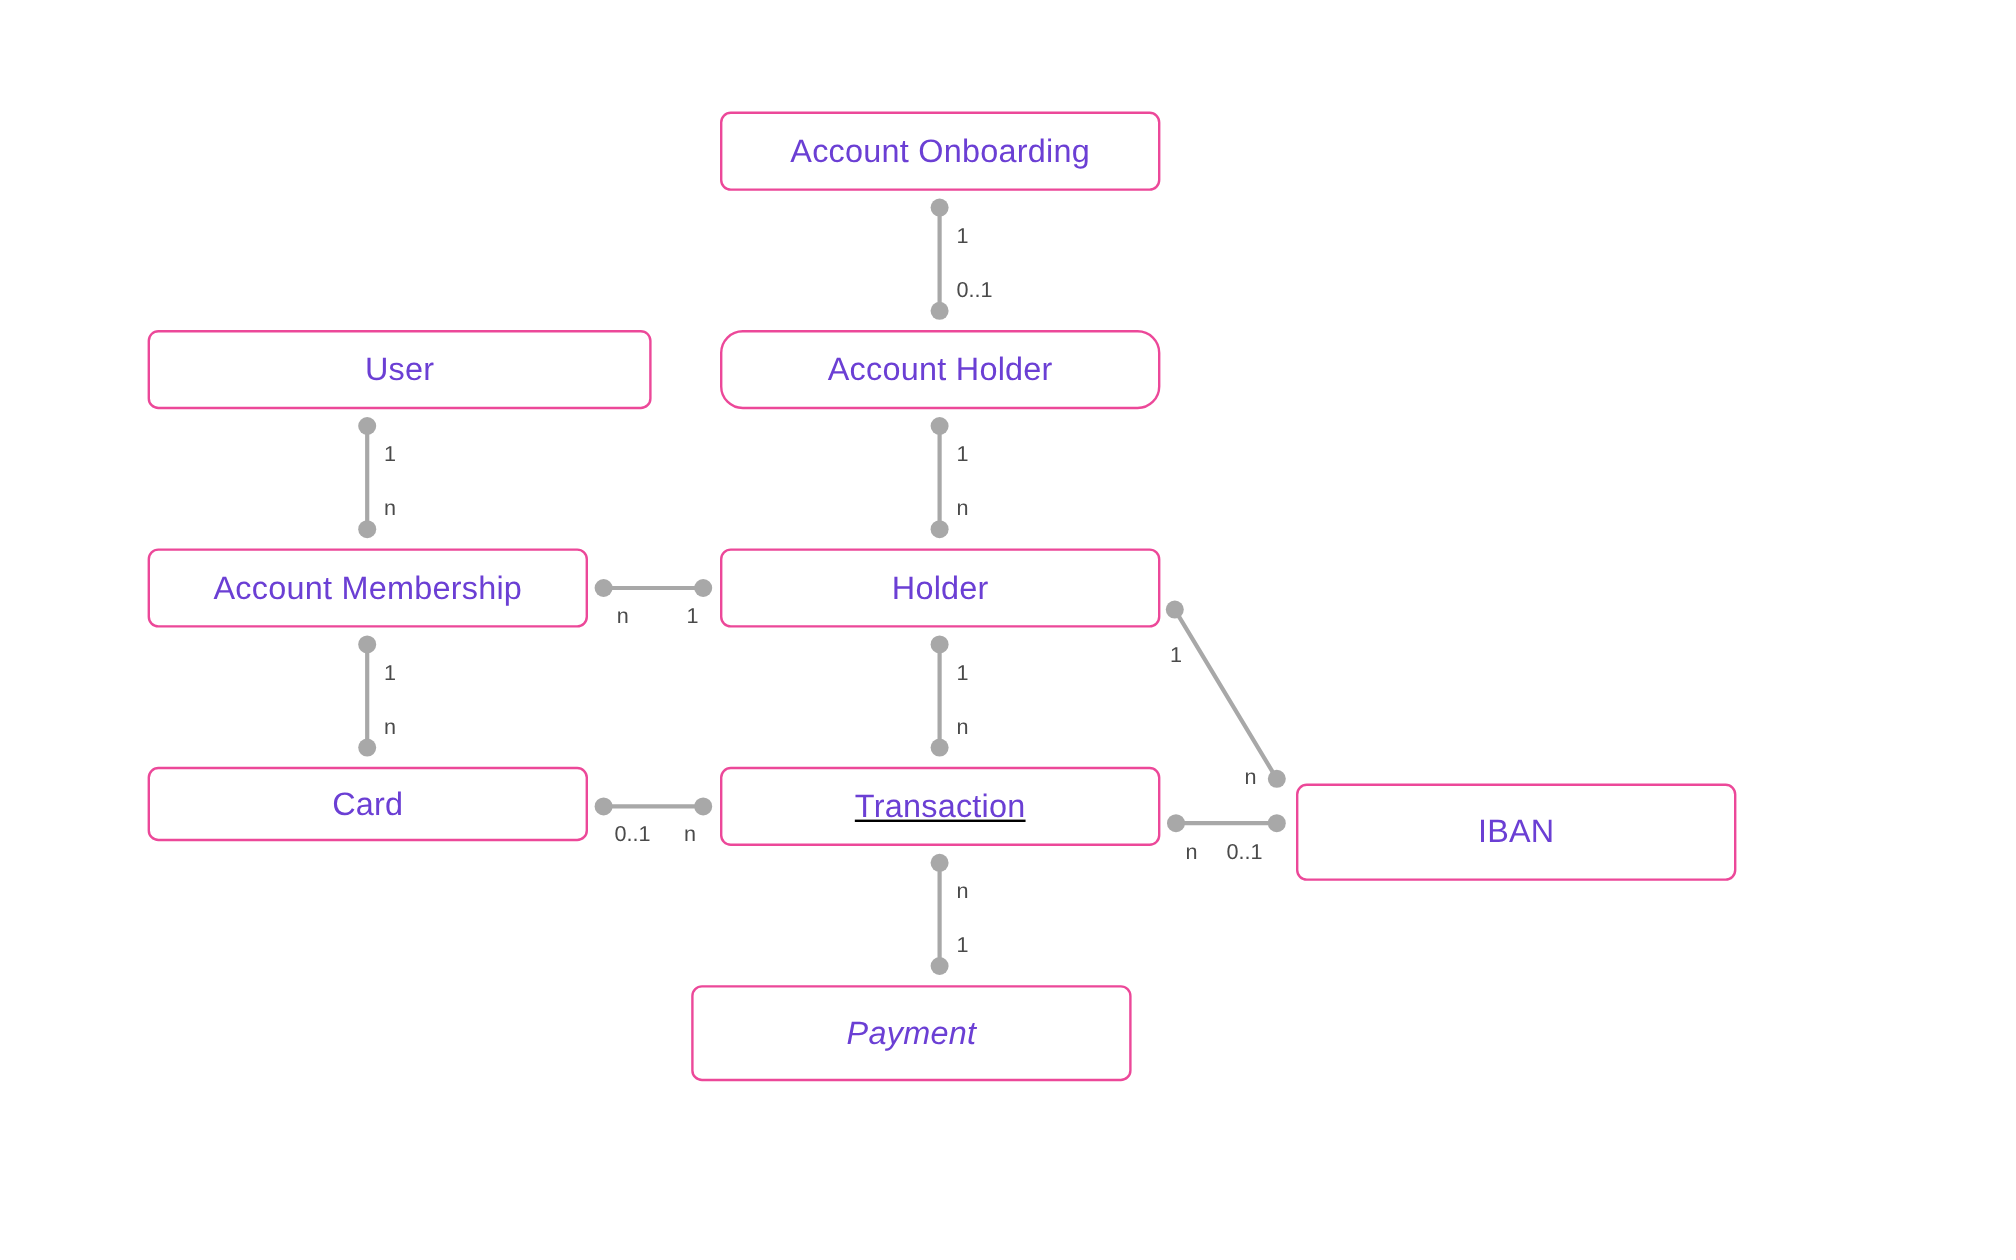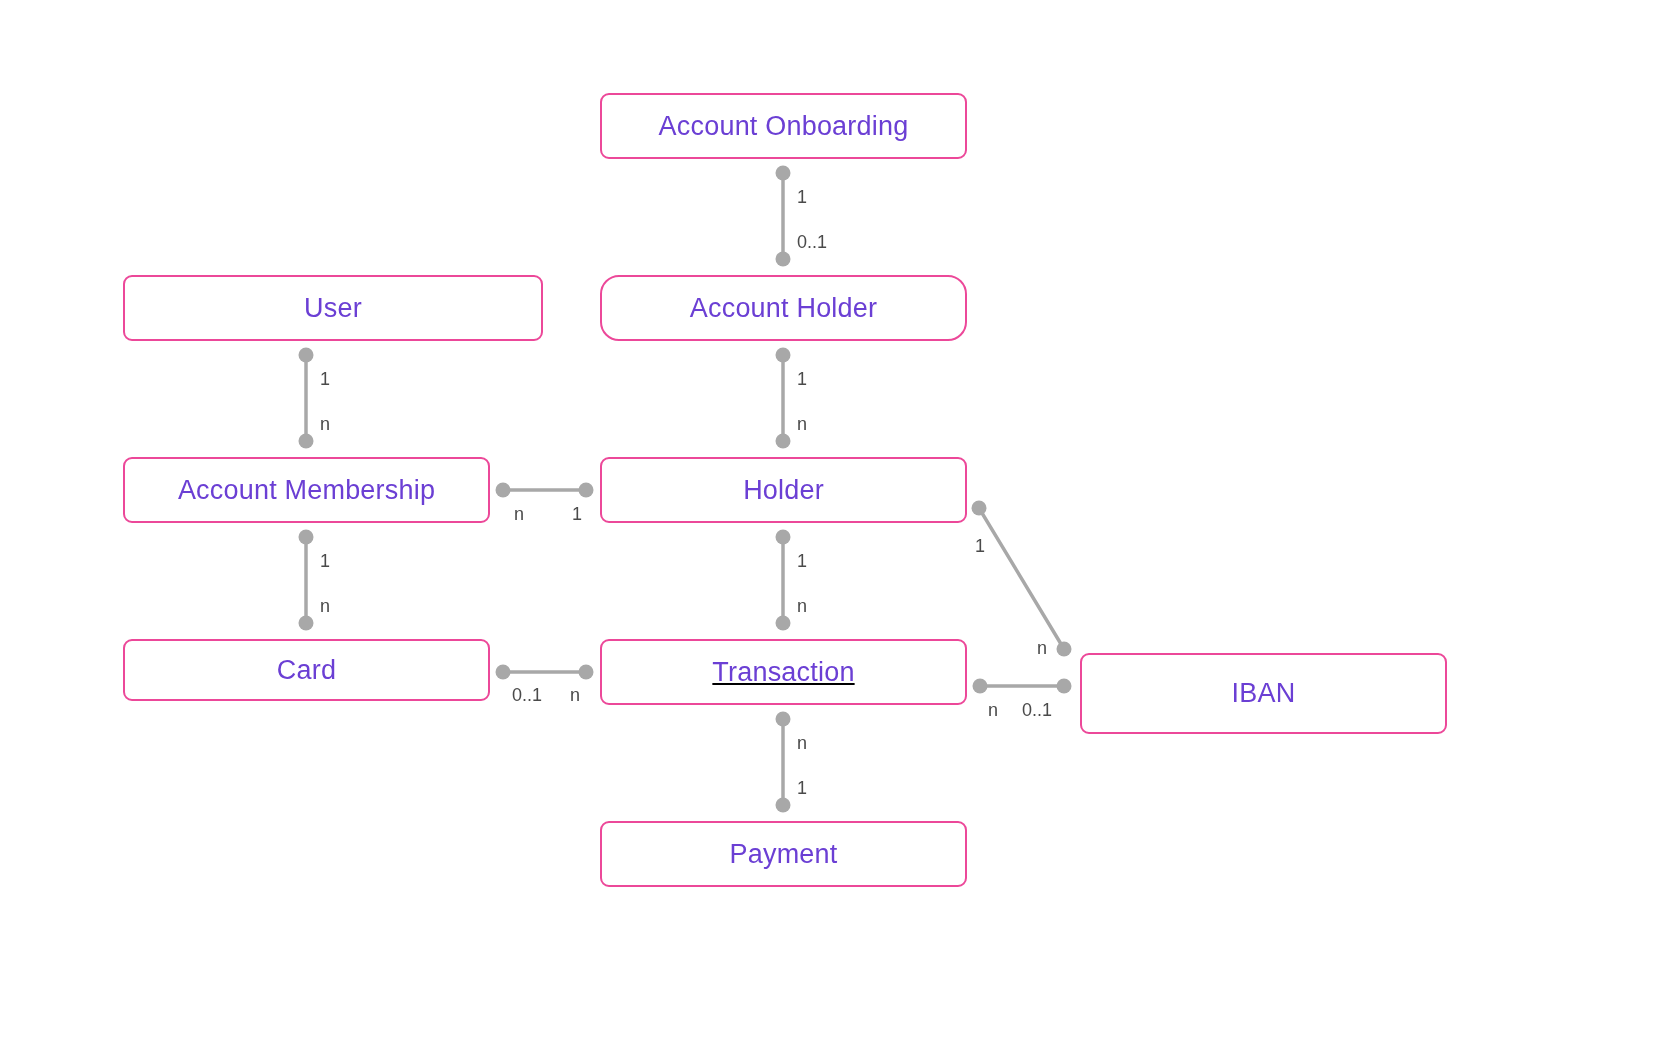--- a/index.html
+++ b/index.html
@@ -131,21 +131,21 @@
       </div>
       <div class="entity-box" style="left: 123px; top: 639px; width: 367px; height: 62px;">
         <span class="entity-label">Card</span>
       </div>
       <div class="entity-box" style="left: 600px; top: 639px; width: 367px; height: 66px; text-decoration: underline;">
         <span class="entity-label">Transaction</span>
       </div>
       <div class="entity-box" style="left: 1080px; top: 653px; width: 367px; height: 81px;">
         <span class="entity-label">IBAN</span>
       </div>
-      <div class="entity-box" style="left: 600px; top: 821px; width: 367px; height: 66px;">
+      <div class="entity-box" style="left: 576px; top: 821px; width: 367px; height: 80px; font-style: italic;">
         <span class="entity-label">Payment</span>
       </div>
     </div>
   <div id="label-layer">
       <span class="card-label" style="left: 797px; top: 197px;">1</span>
       <span class="card-label" style="left: 797px; top: 242px;">0..1</span>
       <span class="card-label" style="left: 320px; top: 379px;">1</span>
       <span class="card-label" style="left: 320px; top: 424px;">n</span>
       <span class="card-label" style="left: 797px; top: 379px;">1</span>
       <span class="card-label" style="left: 797px; top: 424px;">n</span>

